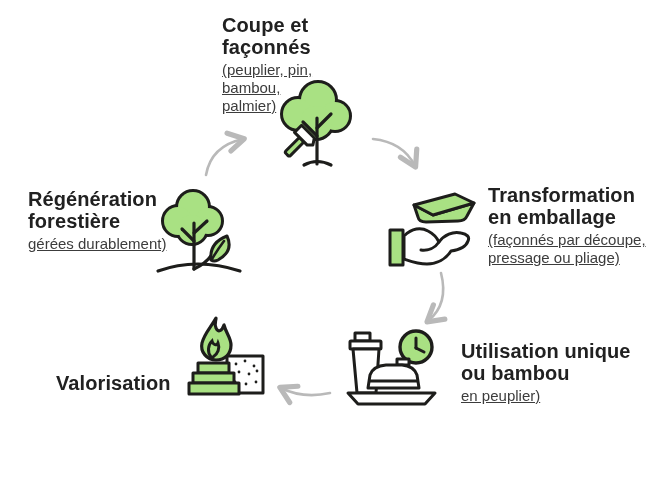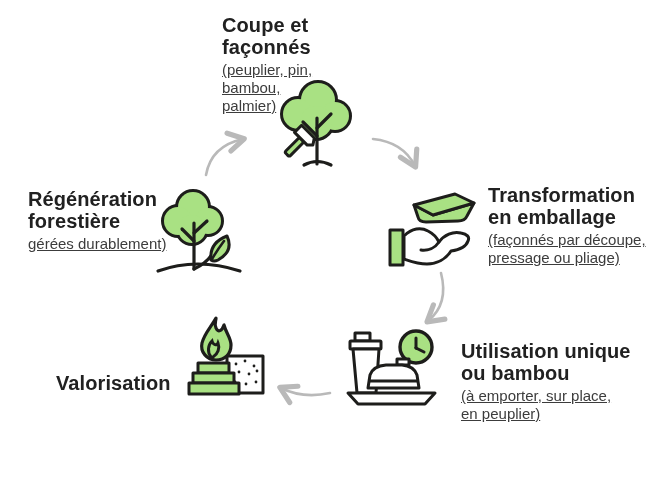--- a/index.html
+++ b/index.html
@@ -116,21 +116,20 @@
     <path d="M8 65 L95 65 L85 76 L18 76 Z" fill="#ffffff" stroke="var(--outline,#1d1d1b)" stroke-width="3" stroke-linejoin="round"></path>
   </svg>
 </div>
 
 <div class="stage-text" style="left:442px;top:340px;width:190px;margin-left:19px;">
   <div class="stage-title">
     <div>Utilisation unique</div>
     <div>ou bambou</div>
   </div>
   <div class="stage-subtitle">
-    <div>(à emporter, sur place,</div>
     <div>en peuplier)</div>
   </div>
 </div>
 
 <div class="icon" style="left:182px;top:314px;">
   <svg width="90" height="86" viewBox="0 0 90 86">
     <rect x="45" y="42" width="36" height="37" fill="#ffffff" stroke="var(--outline,#1d1d1b)" stroke-width="3" stroke-linejoin="round"></rect>
     <g fill="var(--outline,#1d1d1b)">
       <circle cx="54" cy="50" r="1.4"></circle>
         <circle cx="63" cy="47" r="1.4"></circle>

